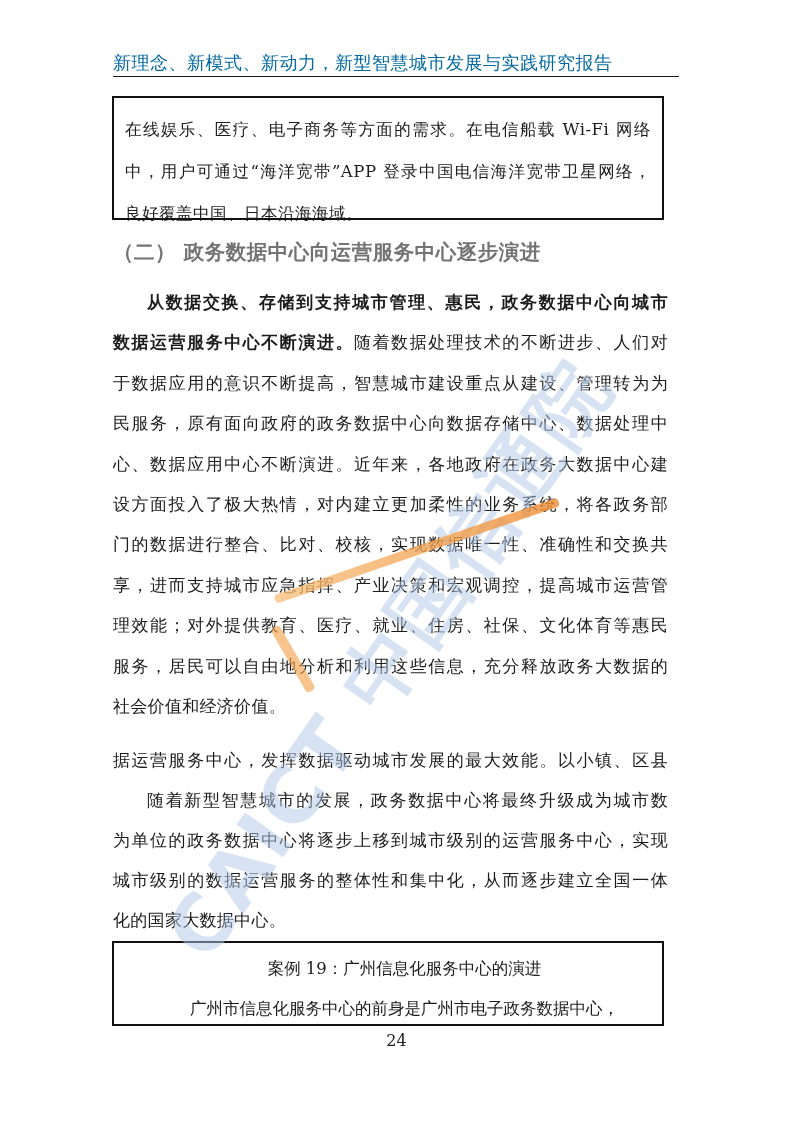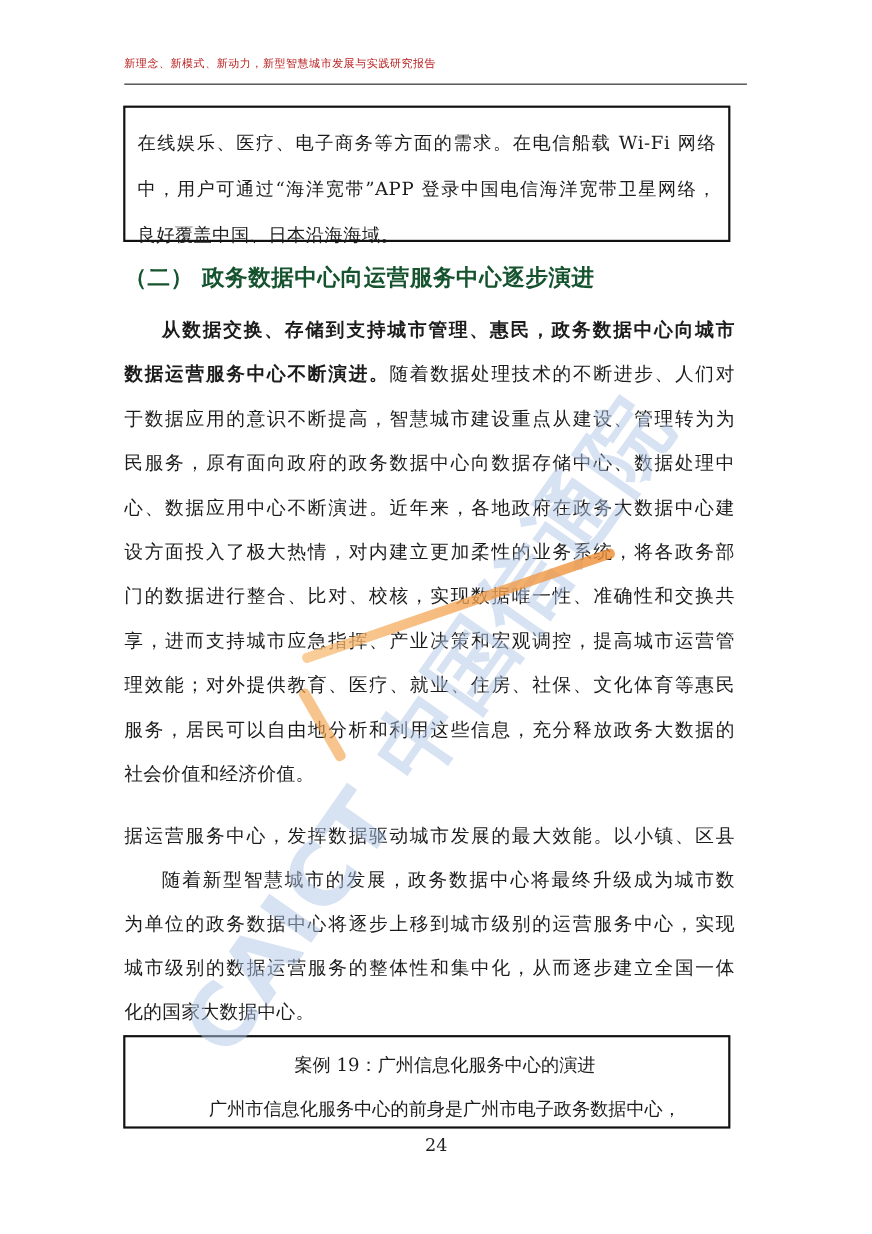--- a/index.html
+++ b/index.html
@@ -8,22 +8,22 @@
     width:793px;height:1122px;
     margin:0 auto;
     background:#ffffff;
     overflow:hidden;
     font-family:"DejaVu Serif", serif;
     color:#1c1c1c;
   }
   
   .hdr-text{
     position:absolute;left:113px;top:51px;width:560px;
-    font-size:10px;letter-spacing:.5px;
-    color:#b91c1c;
+    font-size:18px;letter-spacing:.5px;
+    color:#0369a1;
     font-family:Liberation Mono, monospace;
     white-space:nowrap;
   }
   .hdr-rule{
     position:absolute;left:113px;top:76px;width:566px;height:0;
     border-bottom:1.6px solid #1a1a1a;
   }
   
   .callout{
     position:absolute;left:112px;width:552px;
@@ -54,31 +54,31 @@
     overflow:hidden;
     height:42px;
   }
   
   .sec-heading{
     position:absolute;left:113px;top:238px;width:560px;
     margin:0;
     font-size:20.5px;
     font-weight:bold;
     font-family:"DejaVu Sans", sans-serif;
-    color:#14532d;
+    color:#737373;
     letter-spacing:.5px;
     white-space:nowrap;
   }
   
   .para{
     position:absolute;left:113px;width:555px;
     font-size:17px;
     color:#1c1c1c;
   }
-  .para-1{top:282px;font-family:Liberation Mono, monospace;}
+  .para-1{top:282px;}
   .para-2{top:740px;}
   .bline{
     height:40.4px;
     line-height:40.4px;
     text-align:justify;
     text-align-last:justify;
     overflow:hidden;
     letter-spacing:.3px;
   }
   .para-2 .bline{height:40px;line-height:40px;}

